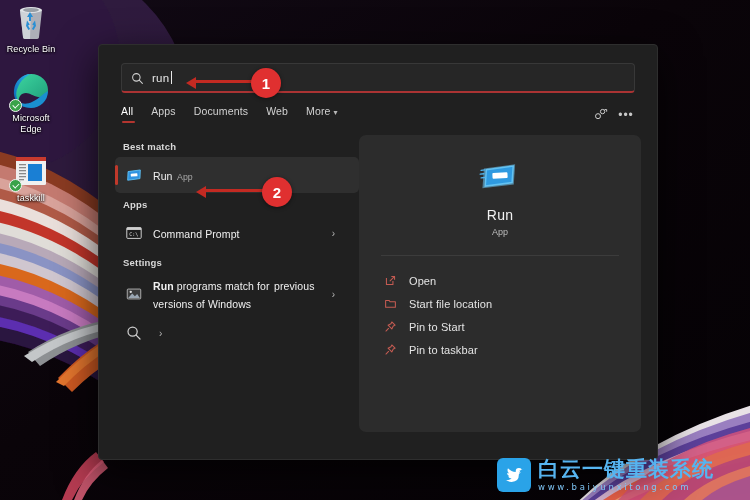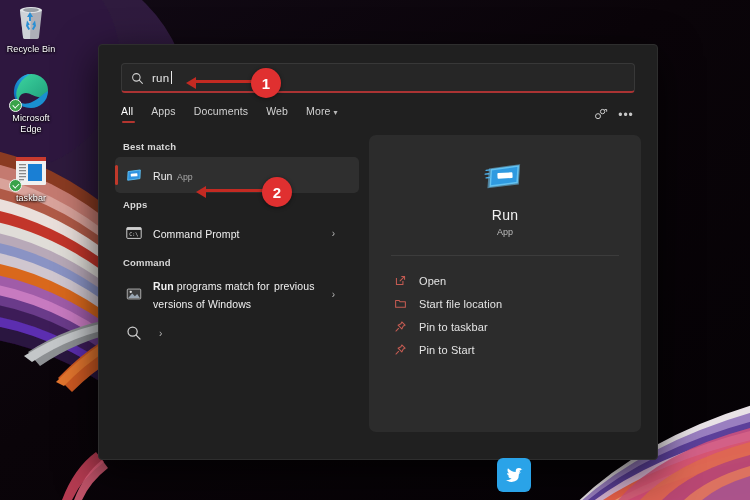--- a/index.html
+++ b/index.html
@@ -70,21 +70,21 @@
   .tab.sel::after {
     content:""; position:absolute; left:1px; bottom:1px; width:13px; height:2px;
     background:#b3352f; border-radius:1px;
   }
   .tab .chev { display:inline-block; margin-left:3px; font-size:8px; opacity:.85; }
   .tabrow .spacer { flex:1; }
   .tabrow .tool { width:18px; height:18px; margin-left:8px; display:flex; align-items:center; justify-content:center; }
   .tool .dots { color:#c8c8c8; font-size:12px; letter-spacing:1px; line-height:8px; }
 
   
-  .sp-body { display:flex; padding:8px 16px 0 16px; gap:10px; height:352px; }
+  .sp-body { display:flex; padding:8px 16px 0 16px; height:352px; }
   .sp-left { width:244px; flex:0 0 244px; }
   .sp-right {
     flex:1; background:#2c2c2c; border-radius:7px; margin-top:0;
     height:297px; position:relative;
   }
 
   .grp-title {
     color:#d8d8d8; font-size:9.5px; font-weight:bold; padding:6px 0 5px 8px; letter-spacing:.2px;
   }
 
@@ -277,21 +277,21 @@
           <rect x="19" y="13" width="7" height="1.3"></rect>
             <rect x="19" y="16" width="7" height="1.3"></rect>
           <rect x="19" y="19" width="7" height="1.3"></rect>
             <rect x="19" y="22" width="7" height="1.3"></rect>
           <rect x="19" y="25" width="7" height="1.3"></rect>
             <rect x="19" y="28" width="5" height="1.3"></rect>
         </g>
       </svg>
       <div class="badge-check"></div>
     </div>
-    <span class="cap">taskbar</span>
+    <span class="cap">taskkill</span>
   </div>
 </div>
 
 <div id="search-panel">
 
   <div class="searchbox-wrap">
     <div class="searchbox">
       <span class="mag">
         <svg width="13" height="13" viewBox="0 0 16 16">
           <circle cx="6.6" cy="6.6" r="4.6" fill="none" stroke="#cfcfcf" stroke-width="1.3"></circle>
@@ -347,21 +347,21 @@
             <rect x="2" y="4" width="16" height="2.6" fill="#cfcfcf"></rect>
             <text x="4.6" y="13.2" font-family="DejaVu Sans Mono, monospace" font-size="5.6" fill="#dcdcdc">C:\</text>
           </svg>
         </span>
         <span class="res-txt">
           <span class="res-t1">Command Prompt</span>
         </span>
         <span class="res-chev">›</span>
       </div>
 
-      <div class="grp-title">Command</div>
+      <div class="grp-title">Settings</div>
       <div class="res-row tall">
         <span class="res-ico">
           <svg width="18" height="18" viewBox="0 0 20 20">
             <rect x="2.5" y="4.5" width="15" height="11" rx="1" fill="#3c3c3c" stroke="#b8b8b8" stroke-width="1"></rect>
             <path d="M3.5 14.5 L8 9.5 L11 12.5 L13.5 10 L16.5 14.5 Z" fill="#9aa6b2"></path>
             <circle cx="6.4" cy="7.6" r="1.3" fill="#e0e0e0"></circle>
           </svg>
         </span>
         <span class="res-txt">
           <span class="res-t1"><b>Run</b><span> programs match for</span></span>
@@ -426,33 +426,33 @@
 
         <div class="pv-act">
           <span class="ai">
             <svg width="13" height="13" viewBox="0 0 16 16">
               <g stroke="#c45b52" stroke-width="1.3" fill="none" stroke-linecap="round" stroke-linejoin="round">
                 <path d="M9.6 2.4 L13.6 6.4 L11.4 7.4 L9.6 11 L5 6.4 L8.6 4.6 Z"></path>
                 <line x1="5.6" y1="10.4" x2="2.4" y2="13.6"></line>
               </g>
             </svg>
           </span>
-          <span class="al">Pin to taskbar</span>
+          <span class="al">Pin to Start</span>
         </div>
 
         <div class="pv-act">
           <span class="ai">
             <svg width="13" height="13" viewBox="0 0 16 16">
               <g stroke="#c45b52" stroke-width="1.3" fill="none" stroke-linecap="round" stroke-linejoin="round">
                 <path d="M9.6 2.4 L13.6 6.4 L11.4 7.4 L9.6 11 L5 6.4 L8.6 4.6 Z"></path>
                 <line x1="5.6" y1="10.4" x2="2.4" y2="13.6"></line>
               </g>
             </svg>
           </span>
-          <span class="al">Pin to Start</span>
+          <span class="al">Pin to taskbar</span>
         </div>
 
       </div>
     </div>
   </div>
 </div>
 
 <div class="anno" style="left:186px; top:76px; width:100px; height:14px;">
   <div class="anno-head" style="left:0; top:1px;"></div>
   <div class="anno-line" style="left:9px; top:4px; width:72px;"></div>
@@ -468,13 +468,17 @@
 <div class="anno" style="left:262px; top:177px;">
   <div class="anno-badge">2</div>
 </div>
 
 <div id="watermark">
   <div class="wm-logo">
     <svg width="24" height="20" viewBox="0 0 24 20">
       <path d="M22.5 3 Q21.2 3.9 19.8 4.2 Q18.6 3 16.9 3 Q13.7 3 13.7 6.2 Q13.7 6.7 13.8 7.1 Q9.2 6.9 6 3.3 Q5.5 4.2 5.5 5.3 Q5.5 7.2 7 8.3 Q5.9 8.3 5 7.8 Q5 10.5 7.6 11.2 Q7 11.3 6.2 11.2 Q7 13.5 9.6 13.6 Q7.5 15.2 4.6 15.2 Q4 15.2 3.5 15.1 Q6.2 16.9 9.6 16.9 Q16.9 16.9 16.9 9.6 L16.9 8.9 Q18.2 8 19 6.9 Q17.9 7.4 16.8 7.6 Q18 6.8 18.5 5.5 Q17.3 6.2 16 6.5 Z" fill="#ffffff"></path>
     </svg>
   </div>
+  <div class="wm-txt">
+    <div class="wm-cn">白云一键重装系统</div>
+    <div class="wm-url">www.baiyunxitong.com</div>
+  </div>
 </div>
 
 </body></html>

